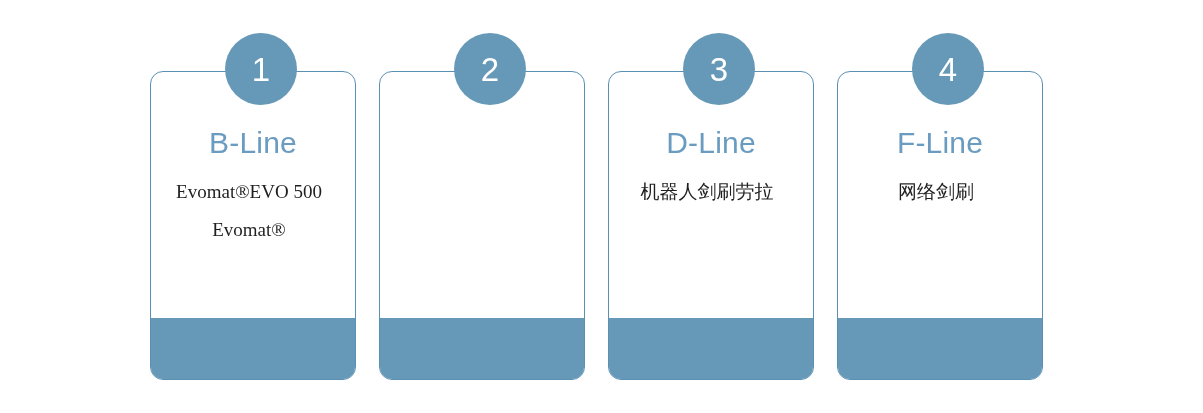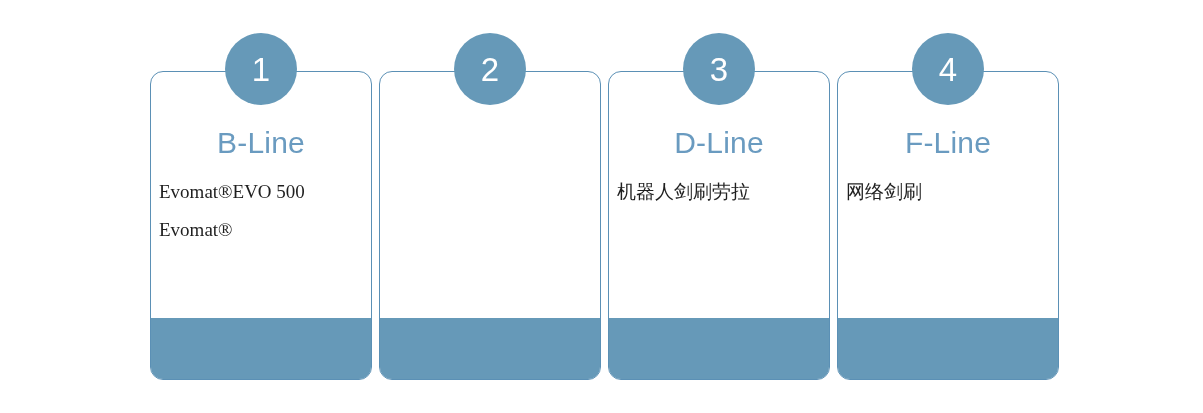--- a/index.html
+++ b/index.html
@@ -16,21 +16,21 @@
 
   #diagram {
     position: relative;
     width: 1203px;
     height: 413px;
   }
 
   .card {
     position: absolute;
     top: 71px;
-    width: 222px;
+    width: 206px;
     height: 309px;
     box-sizing: border-box;
     border: 1.6px solid #5B90B5;
     border-radius: 13px;
     background: #ffffff;
     overflow: hidden;
     padding-left: 28px;
   }
 
   .card-1 { left: 150px; }
@@ -61,21 +61,21 @@
     letter-spacing: 0.2px;
     color: #6A9BC0;
     line-height: 1;
   }
 
   .card-body {
     position: absolute;
     top: 110px;
     left: 8px;
     right: 16px;
-    text-align: left;
+    text-align: center;
   }
 
   .body-line {
     font-family: "Liberation Serif", "DejaVu Serif", serif;
     font-size: 19px;
     color: #1f1f1f;
     line-height: 1;
     margin: 0 0 19px 0;
     white-space: nowrap;
   }

